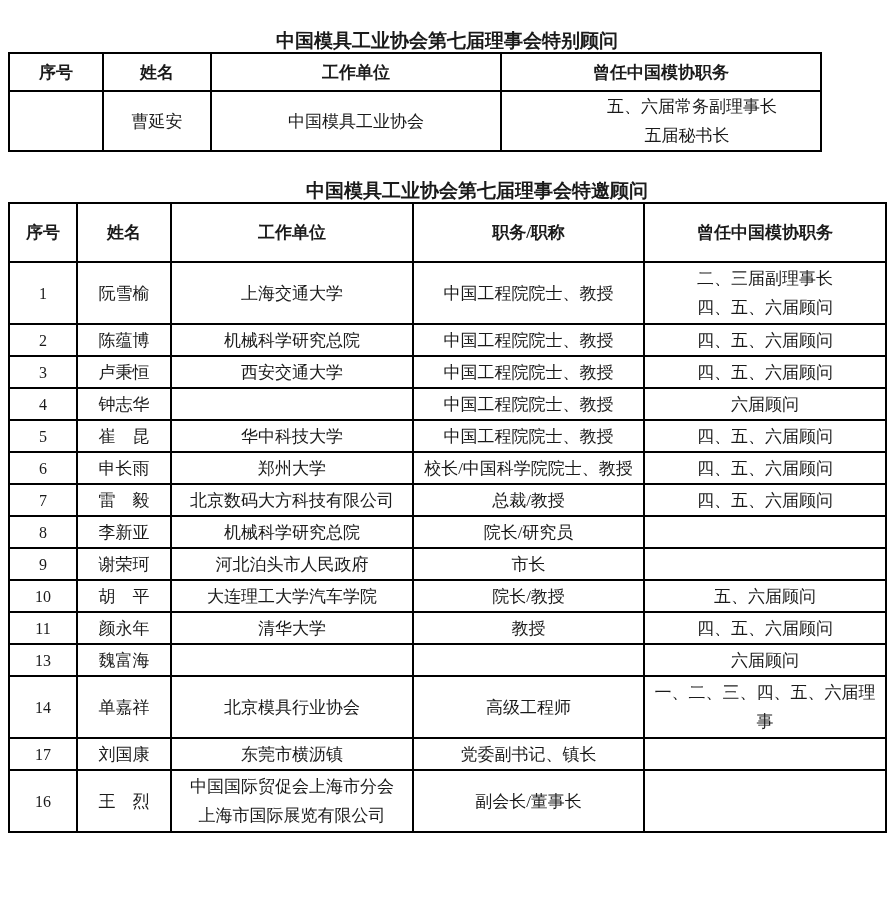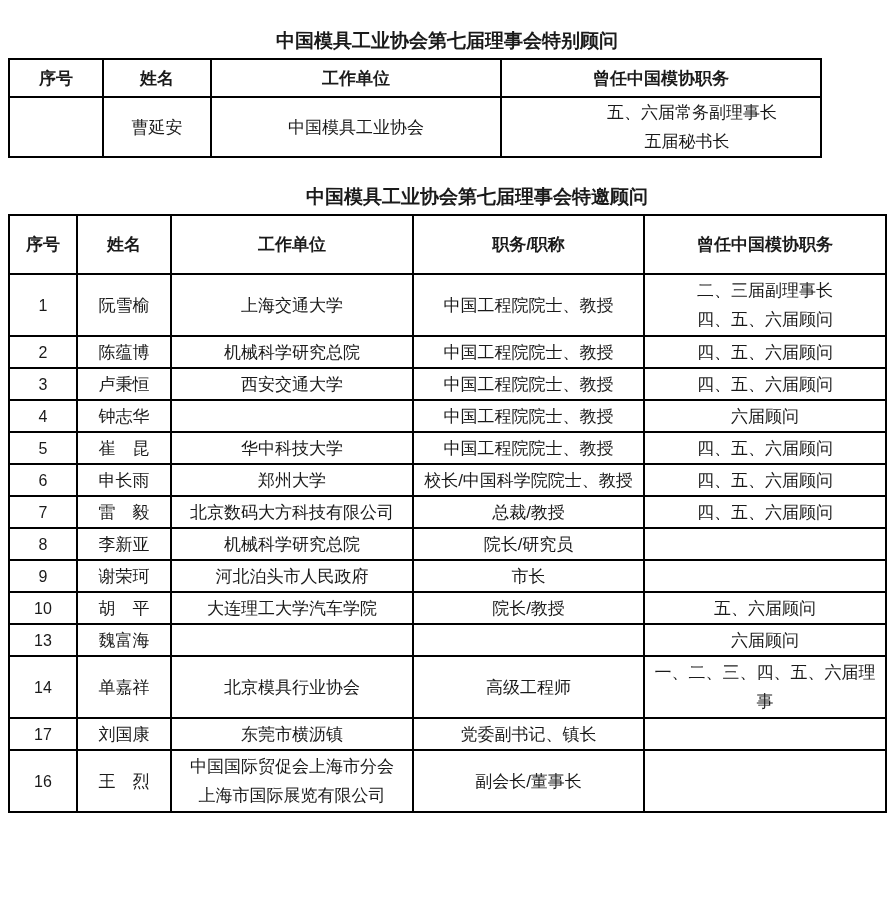--- a/index.html
+++ b/index.html
@@ -6,39 +6,39 @@
     margin: 0;
     padding: 0;
     background: #ffffff;
   }
   .page {
     position: relative;
     width: 894px;
     height: 923px;
     background: #ffffff;
     color: #1a1a1a;
-    font-family: Liberation Sans, sans-serif;
+    font-family: Liberation Serif, serif;
     overflow: hidden;
   }
   .doc-title {
     margin: 0;
     text-align: center;
     font-size: 19px;
     font-weight: bold;
     line-height: 22px;
     color: #1a1a1a;
   }
   #title1 { padding-top: 30px; }
   #title2 { padding-top: 28px; position: relative; left: 30px; }
 
   table {
     border-collapse: collapse;
     table-layout: fixed;
     margin-left: 8px;
-    margin-top: 6px;
+    margin-top: 0;
   }
   #table1 { width: 812px; }
   #table2 { width: 877px; }
 
   th, td {
     border: 2px solid #000000;
     text-align: center;
     vertical-align: middle;
     font-size: 17px;
     line-height: 29px;
@@ -179,20 +179,27 @@
           <td class="col-former"></td>
         </tr>
         <tr>
           <td class="col-no num-cell">10</td>
           <td class="col-name">胡　平</td>
           <td class="col-unit">大连理工大学汽车学院</td>
           <td class="col-post">院长/教授</td>
           <td class="col-former">五、六届顾问</td>
         </tr>
         <tr>
+          <td class="col-no num-cell">11</td>
+          <td class="col-name">颜永年</td>
+          <td class="col-unit">清华大学</td>
+          <td class="col-post">教授</td>
+          <td class="col-former">四、五、六届顾问</td>
+        </tr>
+        <tr>
           <td class="col-no num-cell">13</td>
           <td class="col-name">魏富海</td>
           <td class="col-unit"></td>
           <td class="col-post"></td>
           <td class="col-former">六届顾问</td>
         </tr>
         <tr class="tall">
           <td class="col-no num-cell">14</td>
           <td class="col-name">单嘉祥</td>
           <td class="col-unit">北京模具行业协会</td>

